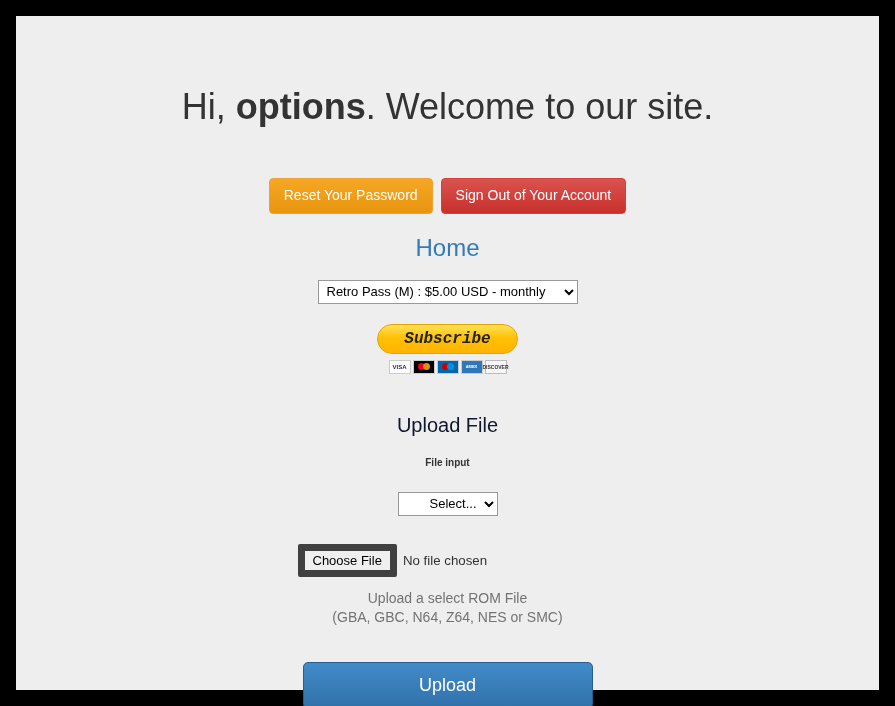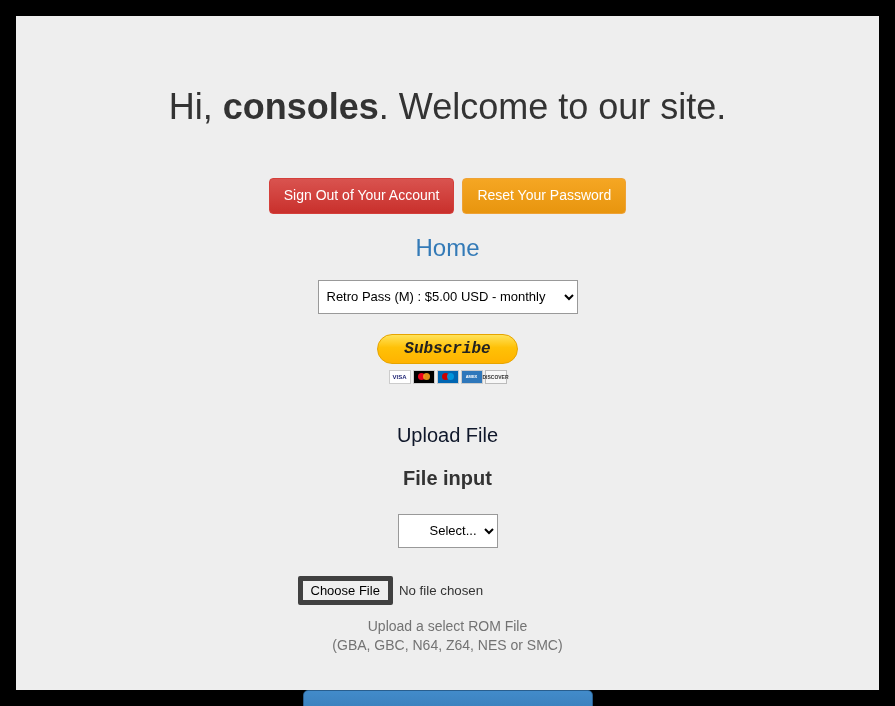--- a/index.html
+++ b/index.html
@@ -55,21 +55,21 @@
       font-size: 14px;
       color: #333;
       margin-bottom: 4px;
     }
     .select {
       font-size: 13px;
       padding: 2px 4px;
       border: 1px solid #999;
       background: #fff;
       min-width: 260px;
-      height: 34px;
+      height: 24px;
     }
     .select-small { min-width: 100px; text-align: right; }
     .subscribe-wrap { margin-top: 20px; }
     .subscribe-btn {
       display: inline-block;
       background: linear-gradient(#ffe259 0%, #ffc107 45%, #ffb300 100%);
       color: #222;
       font-weight: 700;
       font-style: italic;
       font-family: Liberation Mono, monospace;
@@ -102,39 +102,39 @@
     .card.amex { background: #2e77bb; font-size: 4px; }
     .card.disc { background: #f7f7f7; color: #333; font-size: 5px; border-color: #bbb; }
     .upload-heading {
       font-size: 20px;
       font-weight: 400;
       margin-top: 40px;
       margin-bottom: 20px;
       color: #0f172a;
     }
     .file-input-label {
-      font-size: 20px;
+      font-size: 10px;
       font-weight: 700;
       margin-bottom: 24px;
     }
     .console-label {
       font-size: 14px;
       color: #333;
       margin-bottom: 4px;
     }
     .file-row {
       margin-top: 28px;
       display: inline-flex;
       align-items: center;
       gap: 6px;
       font-size: 13.3px;
     }
     .choose-file-btn {
       background: #efefef;
-      border: 5px solid #404040;
+      border: 7px solid #404040;
       padding: 2px 8px;
       font-size: 13px;
       border-radius: 2px;
       cursor: pointer;
     }
     .help-text {
       color: #737373;
       font-size: 14px;
       margin-top: 12px;
       line-height: 1.4;
@@ -152,26 +152,26 @@
       cursor: pointer;
     }
     .row-wrap { display: inline-block; width: 300px; text-align: left; }
   </style>
 </head>
 <body>
 
 <div class="page">
 
   <h1 class="greeting">
-    <span>Hi, </span><span class="username">consoles</span><span>. Welcome to our site.</span>
+    <span>Hi, </span><span class="username">options</span><span>. Welcome to our site.</span>
   </h1>
 
   <div class="btn-row">
+    <button class="btn btn-warning">Reset Your Password</button>
     <button class="btn btn-danger">Sign Out of Your Account</button>
-    <button class="btn btn-warning">Reset Your Password</button>
   </div>
 
   <a href="#" class="home-link">Home</a>
 
   <select class="select">
     <option>Retro Pass (M) : $5.00 USD - monthly</option>
   </select>
 
   <div class="subscribe-wrap">
     <button class="subscribe-btn">Subscribe</button>

